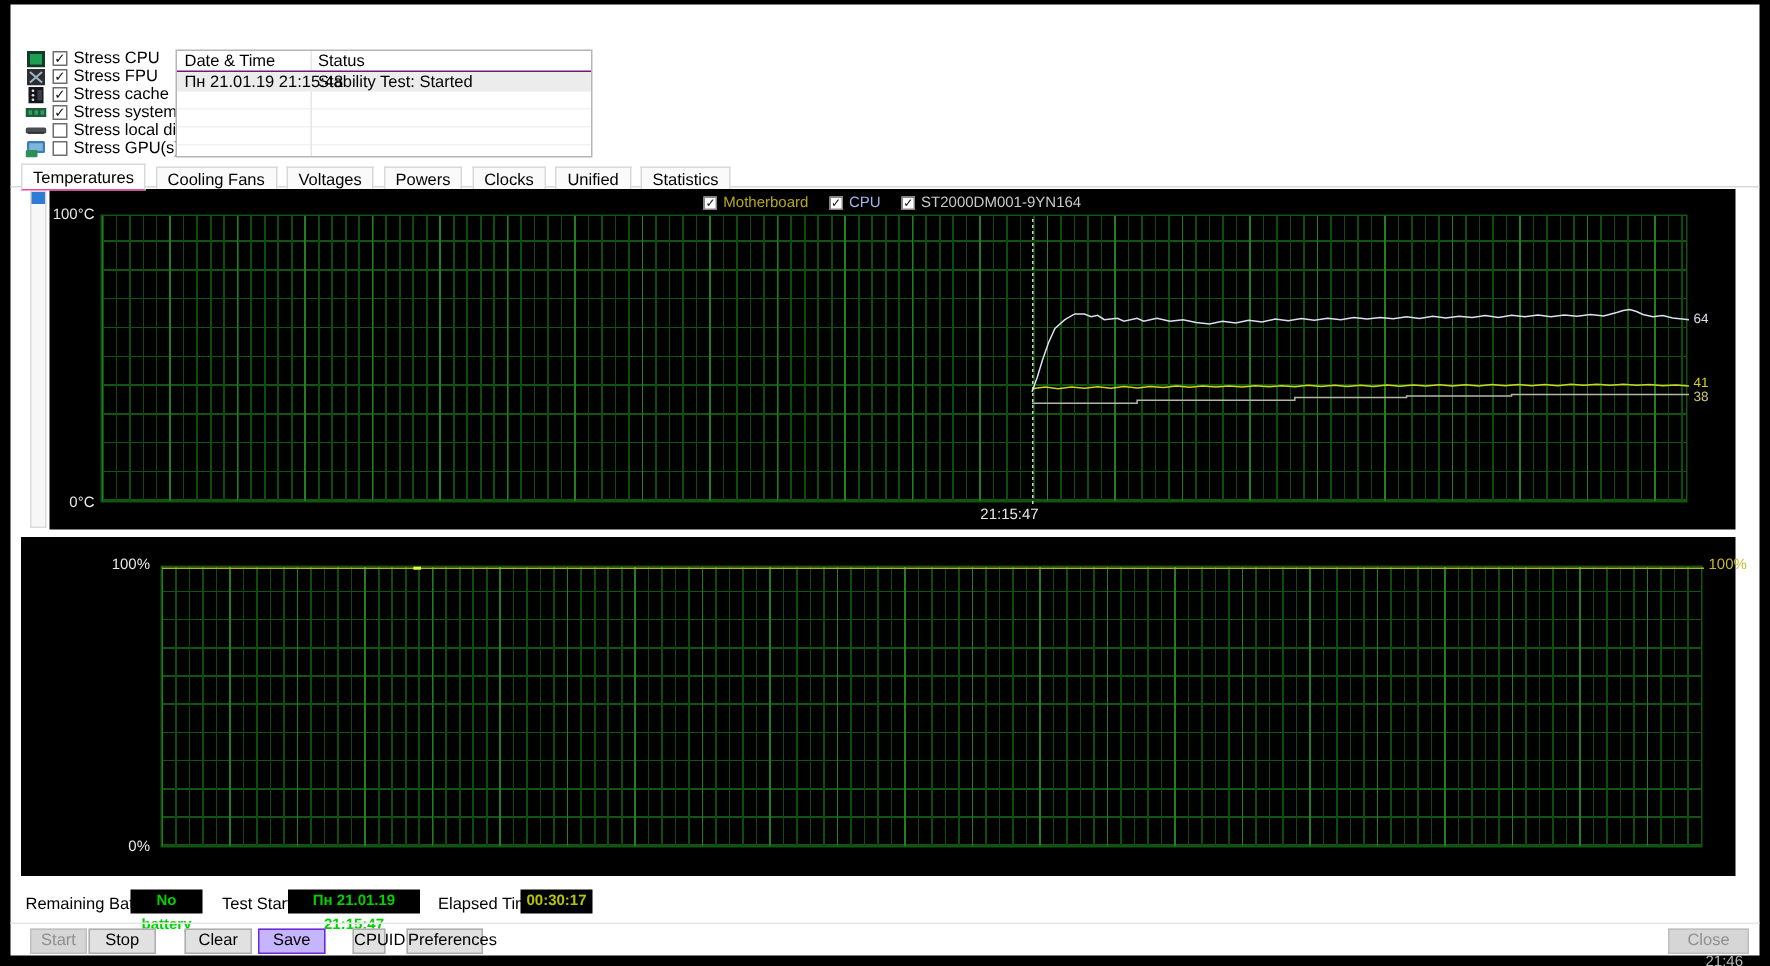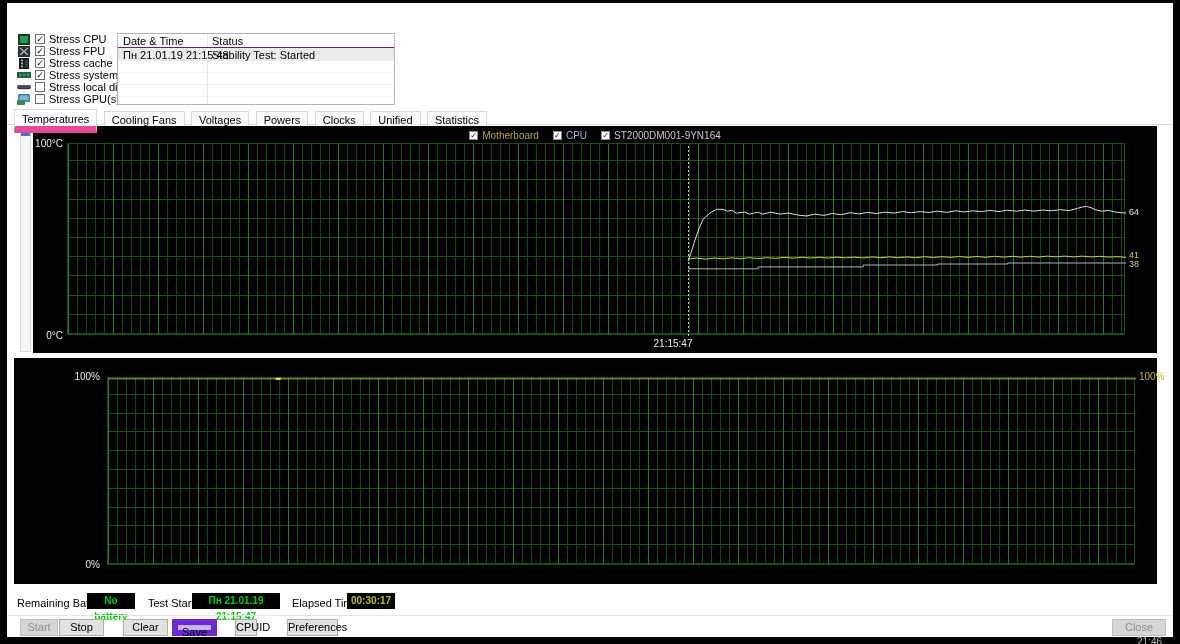--- a/index.html
+++ b/index.html
@@ -26,21 +26,21 @@
   .log-h2 { position:absolute; left:94px; top:1px; color:#000; }
   .log-vline { position:absolute; left:89px; top:0; width:1px; height:70px; background:#e6e6e6; }
   .log-row1 { position:relative; height:13px; background:#ececec; }
   .log-c1 { position:absolute; left:5px; top:1px; color:#000; }
   .log-c2 { position:absolute; left:94px; top:1px; color:#000; }
   .log-empty { height:12px; border-bottom:1px solid #f2f2f2; }
 
   
   .tabstrip { position:absolute; left:0; top:106px; width:100%; height:16px; border-bottom:1px solid #d9d9d9; }
   .tab { position:relative; display:inline-block; font-size:11px; color:#000; padding:2px 7px 1px 7px; margin-left:2px; background:#fafafa; border:1px solid #d9d9d9; border-bottom:none; top:1px; }
-  .tab.active { background:#fff; top:0; padding-top:3px; border-bottom:7px solid #ec4899; margin-left:7px; z-index:2; }
+  .tab.active { background:#fff; top:0; padding-top:3px; border-bottom:1px solid #ec4899; margin-left:7px; z-index:2; }
 
   
   .chartbox { position:absolute; background:#000; }
   .box-top { left:26px; top:123px; width:1124px; height:227px; }
   .box-bot { left:7px; top:355px; width:1143px; height:226px; }
   .plot { position:absolute; background-color:#000;
     background-image:
       repeating-linear-gradient(90deg, #237e23 0 1px, transparent 1px 45px),
       repeating-linear-gradient(90deg, #0e4c0e 0 1px, transparent 1px 9px),
       repeating-linear-gradient(0deg, #115511 0 1px, transparent 1px 19.2px);
@@ -65,21 +65,21 @@
   .vslider-thumb { position:absolute; left:0; top:0; width:9px; height:8px; background:#2e7cd6; }
 
   
   .status-label { position:absolute; font-size:11px; color:#000; top:594px; }
   .status-box { position:absolute; top:590px; height:16px; background:#000; color:#00d200; font-size:10px; font-weight:bold; text-align:center; line-height:16px; }
 
   
   .btn-divider { position:absolute; left:0; top:612px; width:100%; height:1px; background:#e5e5e5; }
   .btn { position:absolute; top:616px; height:17px; background:#e1e1e1; border:1px solid #adadad; font-size:11px; color:#000; text-align:center; line-height:15px; }
   .btn.disabled { background:#d6d6d6; border-color:#bfbfbf; color:#8f8f8f; }
-  .btn.default { background:#c4b5fd; border:6px solid #6d28d9; }
+  .btn.default { background:#c4b5fd; border:1px solid #6d28d9; }
 
   .partial-clock { position:absolute; left:1137px; top:636px; width:34px; height:8px; overflow:hidden; color:#b9b9b9; font-size:10px; }
 </style>
 </head>
 <body>
 
 <div id="window">
 
 
   <div class="stress-row" style="top:30px">
@@ -215,18 +215,18 @@
   <div class="status-box" style="left: 185px; width: 88px; color: rgb(0, 210, 0);">Пн 21.01.19 21:15:47</div>
   <span class="status-label" style="left:285px;">Elapsed Time:</span>
   <div class="status-box" style="left: 340px; width: 48px; color: rgb(184, 196, 0);">00:30:17</div>
 
   <div class="btn-divider"></div>
   <div class="btn disabled" style="left:13px;width:38px;">Start</div>
   <div class="btn" style="left:52px;width:45px;">Stop</div>
   <div class="btn" style="left:116px;width:45px;">Clear</div>
   <div class="btn default" style="left:165px;width:45px;">Save</div>
   <div class="btn" style="left:228px;width:22px;">CPUID</div>
-  <div class="btn" style="left:280px;width:51px;">Preferences</div>
+  <div class="btn" style="left:264px;width:51px;">Preferences</div>
   <div class="btn disabled" style="left:1105px;width:54px;">Close</div>
 
 </div>
 
 <div class="partial-clock">21:46</div>
 
 </body></html>

